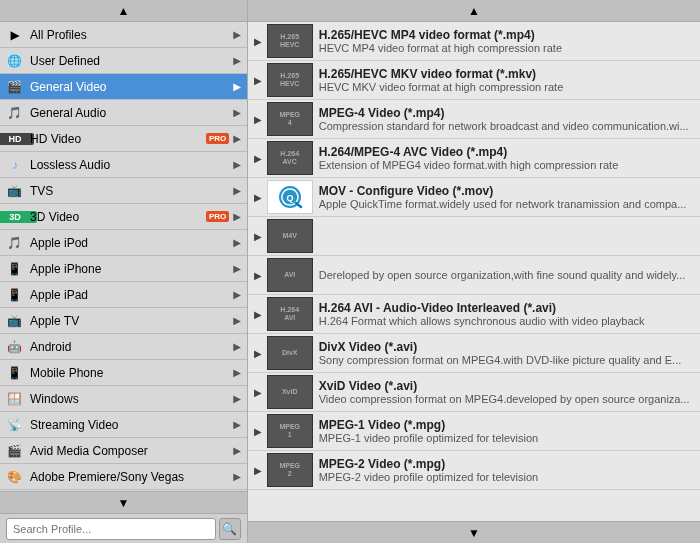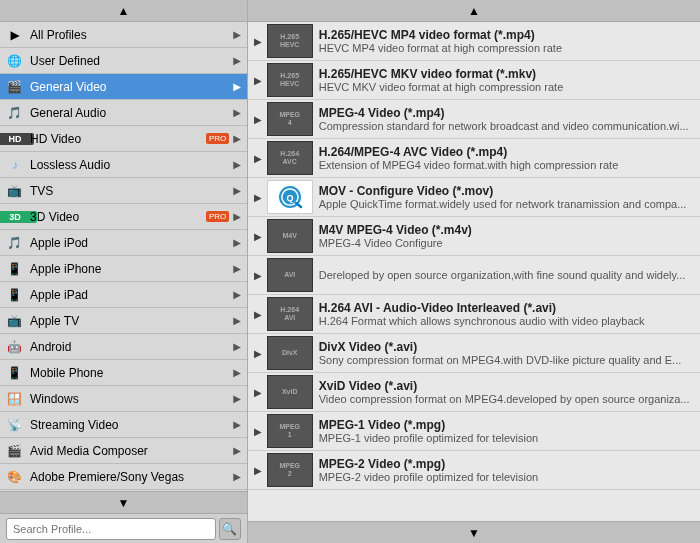--- a/index.html
+++ b/index.html
@@ -70,21 +70,21 @@
     .left-item .arrow {
       color: #555;
       font-size: 10px;
       margin-left: 4px;
     }
     .left-item.selected .arrow { color: white; }
     .pro-badge {
       background: #e05020;
       color: white;
       font-size: 8px;
-      font-weight: normal;
+      font-weight: bold;
       padding: 1px 3px;
       border-radius: 2px;
       margin-left: 3px;
     }
     .left-scroll-bottom {
       height: 22px;
       background: #c0c0c0;
       border-top: 1px solid #aaa;
       display: flex;
       align-items: center;
@@ -392,24 +392,20 @@
             </svg>
           </div>
           <div class="right-item-text">
             <div class="right-item-title">MOV - Configure Video (*.mov)</div>
             <div class="right-item-desc">Apple QuickTime format.widely used for network tranamission and compa...</div>
           </div>
         </div>
         <div class="right-item">
           <span class="arrow">▶</span>
           <div class="thumb thumb-m4v" style="white-space: pre;">M4V</div>
-          <div class="right-item-text">
-            <div class="right-item-title">M4V MPEG-4 Video (*.m4v)</div>
-            <div class="right-item-desc">MPEG-4 Video Configure</div>
-          </div>
         </div>
         <div class="right-item">
           <span class="arrow">▶</span>
           <div class="thumb thumb-avi" style="white-space: pre;">AVI</div>
           <div class="right-item-text">
             <div class="right-item-desc">Dereloped by open source organization,with fine sound quality and widely...</div>
           </div>
         </div>
         <div class="right-item">
           <span class="arrow">▶</span>

